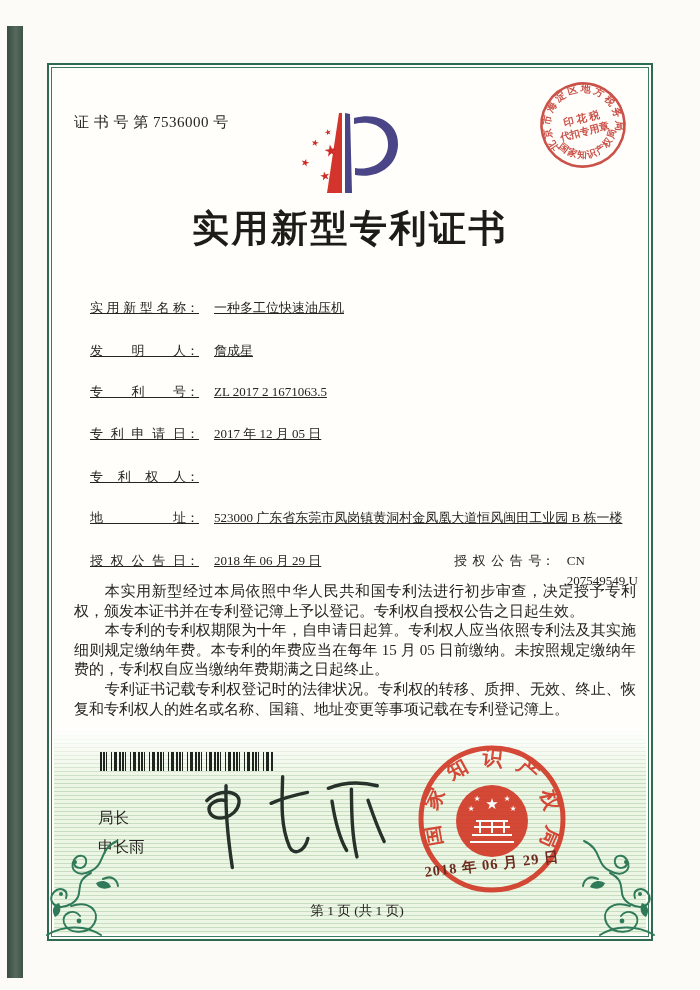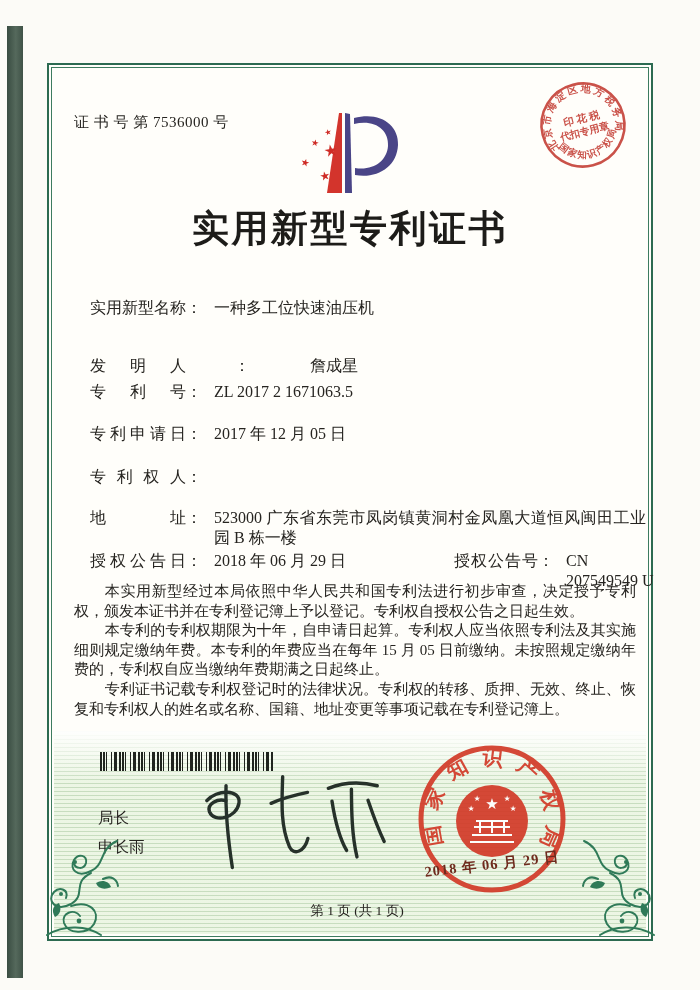--- a/index.html
+++ b/index.html
@@ -38,26 +38,26 @@
 
   #cert-number{left:74px;top:113px;font-size:15px;letter-spacing:.5px;}
 
   #logo{left:294px;top:111px;width:112px;height:92px;}
 
   #title{
     left:0;right:0;top:204px;text-align:center;
     font-size:37px;letter-spacing:2.5px;font-weight:700;color:#1d1c19;
   }
 
-  .field-row{position:absolute;left:90px;display:flex;font-size:16px;line-height:20px;}
+  .field-row{position:absolute;left:90px;display:flex;font-size:13px;line-height:20px;text-decoration:underline;}
   .f-label{width:96px;text-align:justify;text-align-last:justify;white-space:nowrap;}
   .f-colon{width:16px;}
   .f-value{margin-left:12px;}
   #row-name{top:298px;}
-  #row-inventor{top:356px;gap:48px;}
+  #row-inventor{top:341px;}
   #row-patno{top:382px;}
   #row-appdate{top:424px;}
   #row-patentee{top:467px;}
   #row-address{top:508px;}
   #row-address .f-value{width:432px;text-align:justify;}
   #row-grant{top:551px;}
   #grant-no-group{position:absolute;left:328px;display:flex;}
   #grant-no-group .f-label{width:104px;margin-left:36px;}
 
   #paragraphs{left:74px;top:582px;width:562px;font-size:15px;line-height:19.6px;text-align:justify;}

